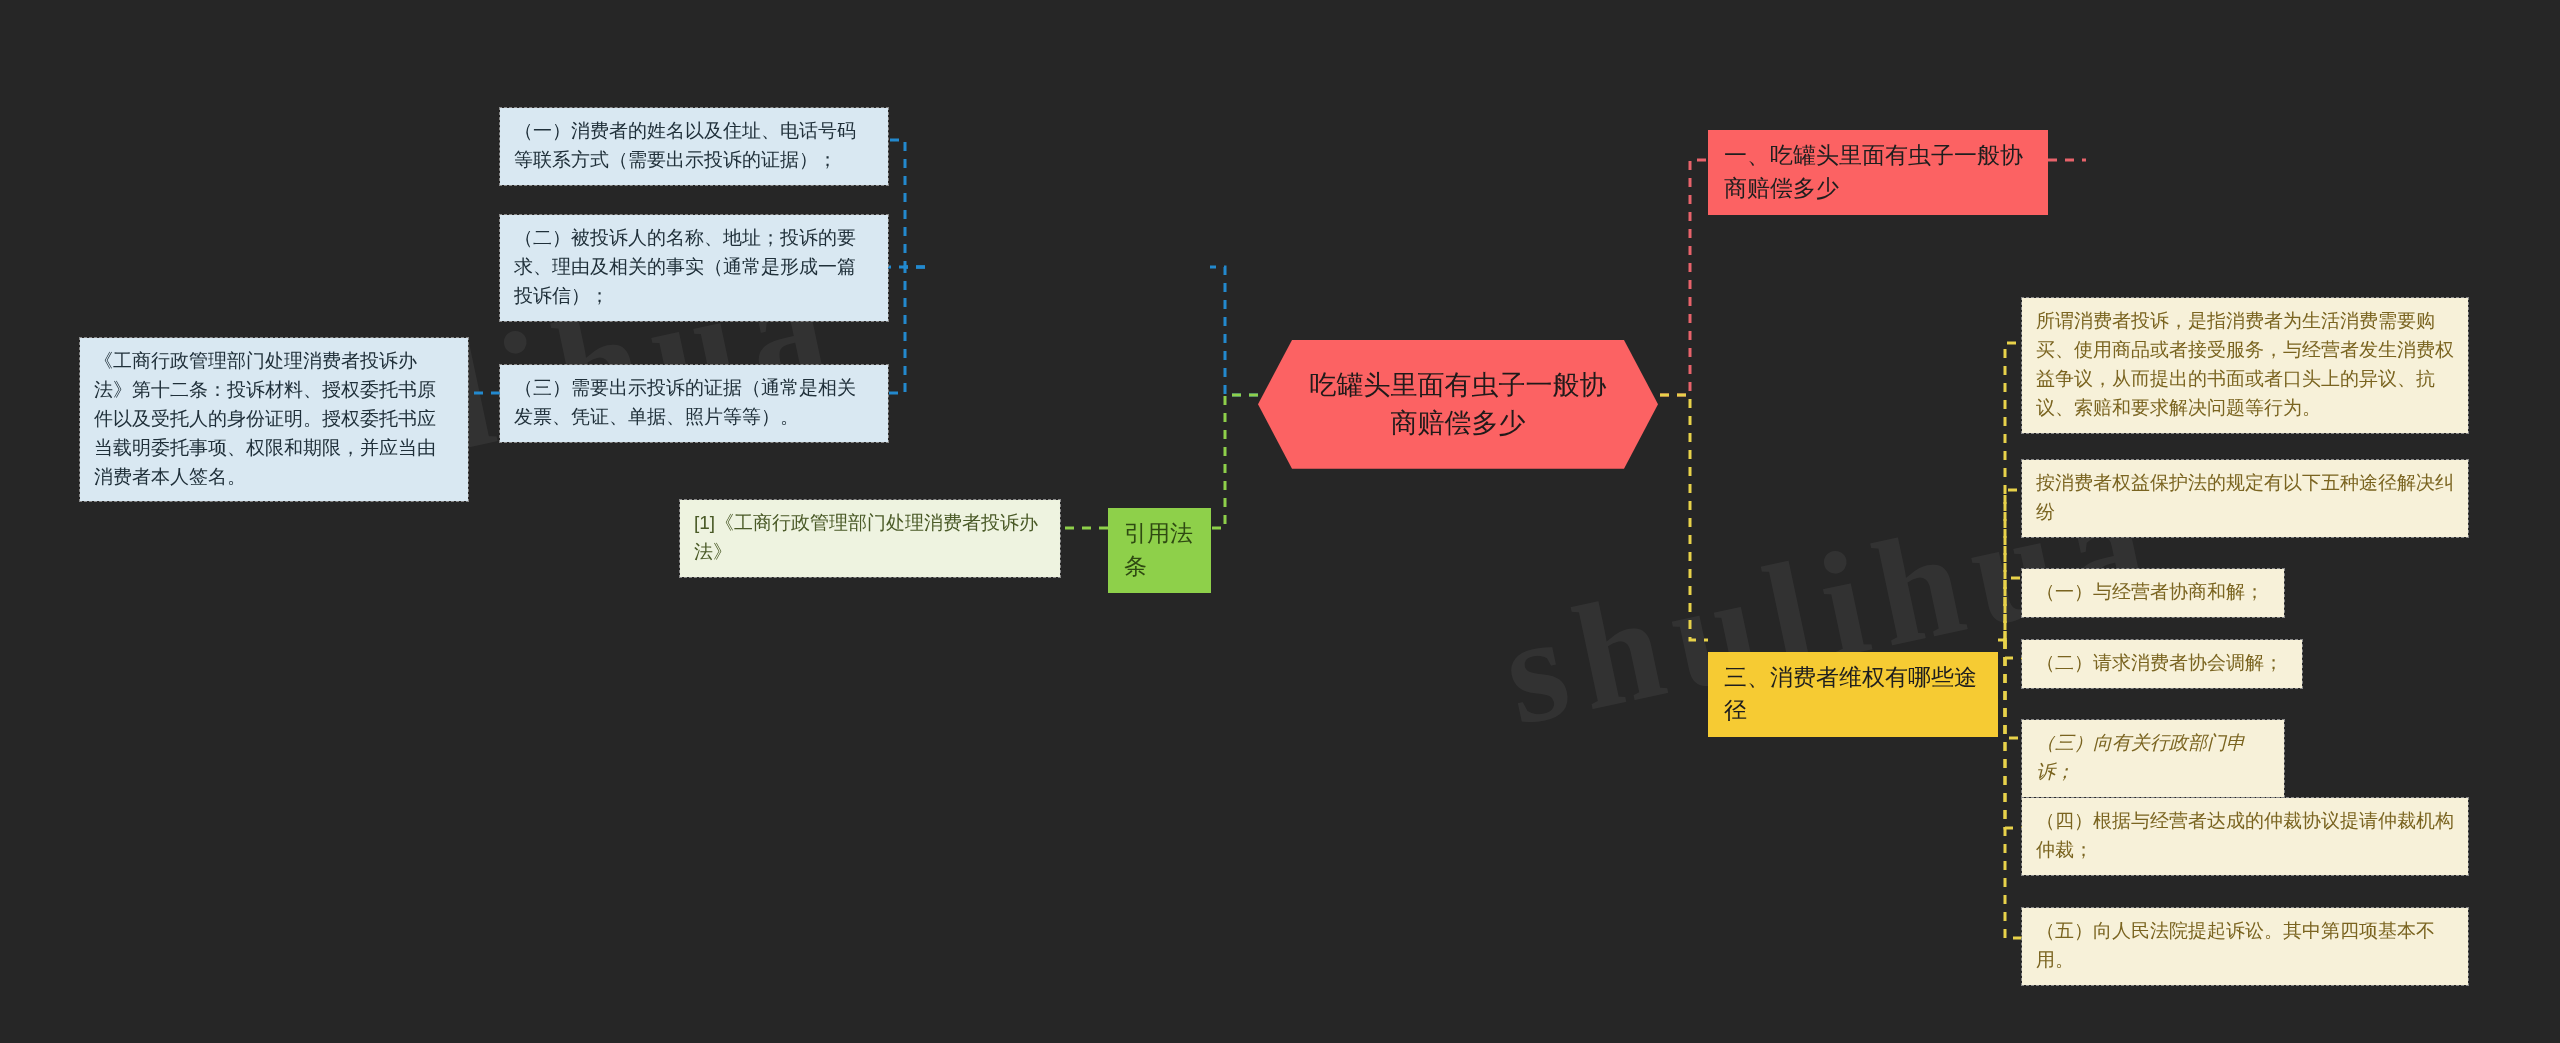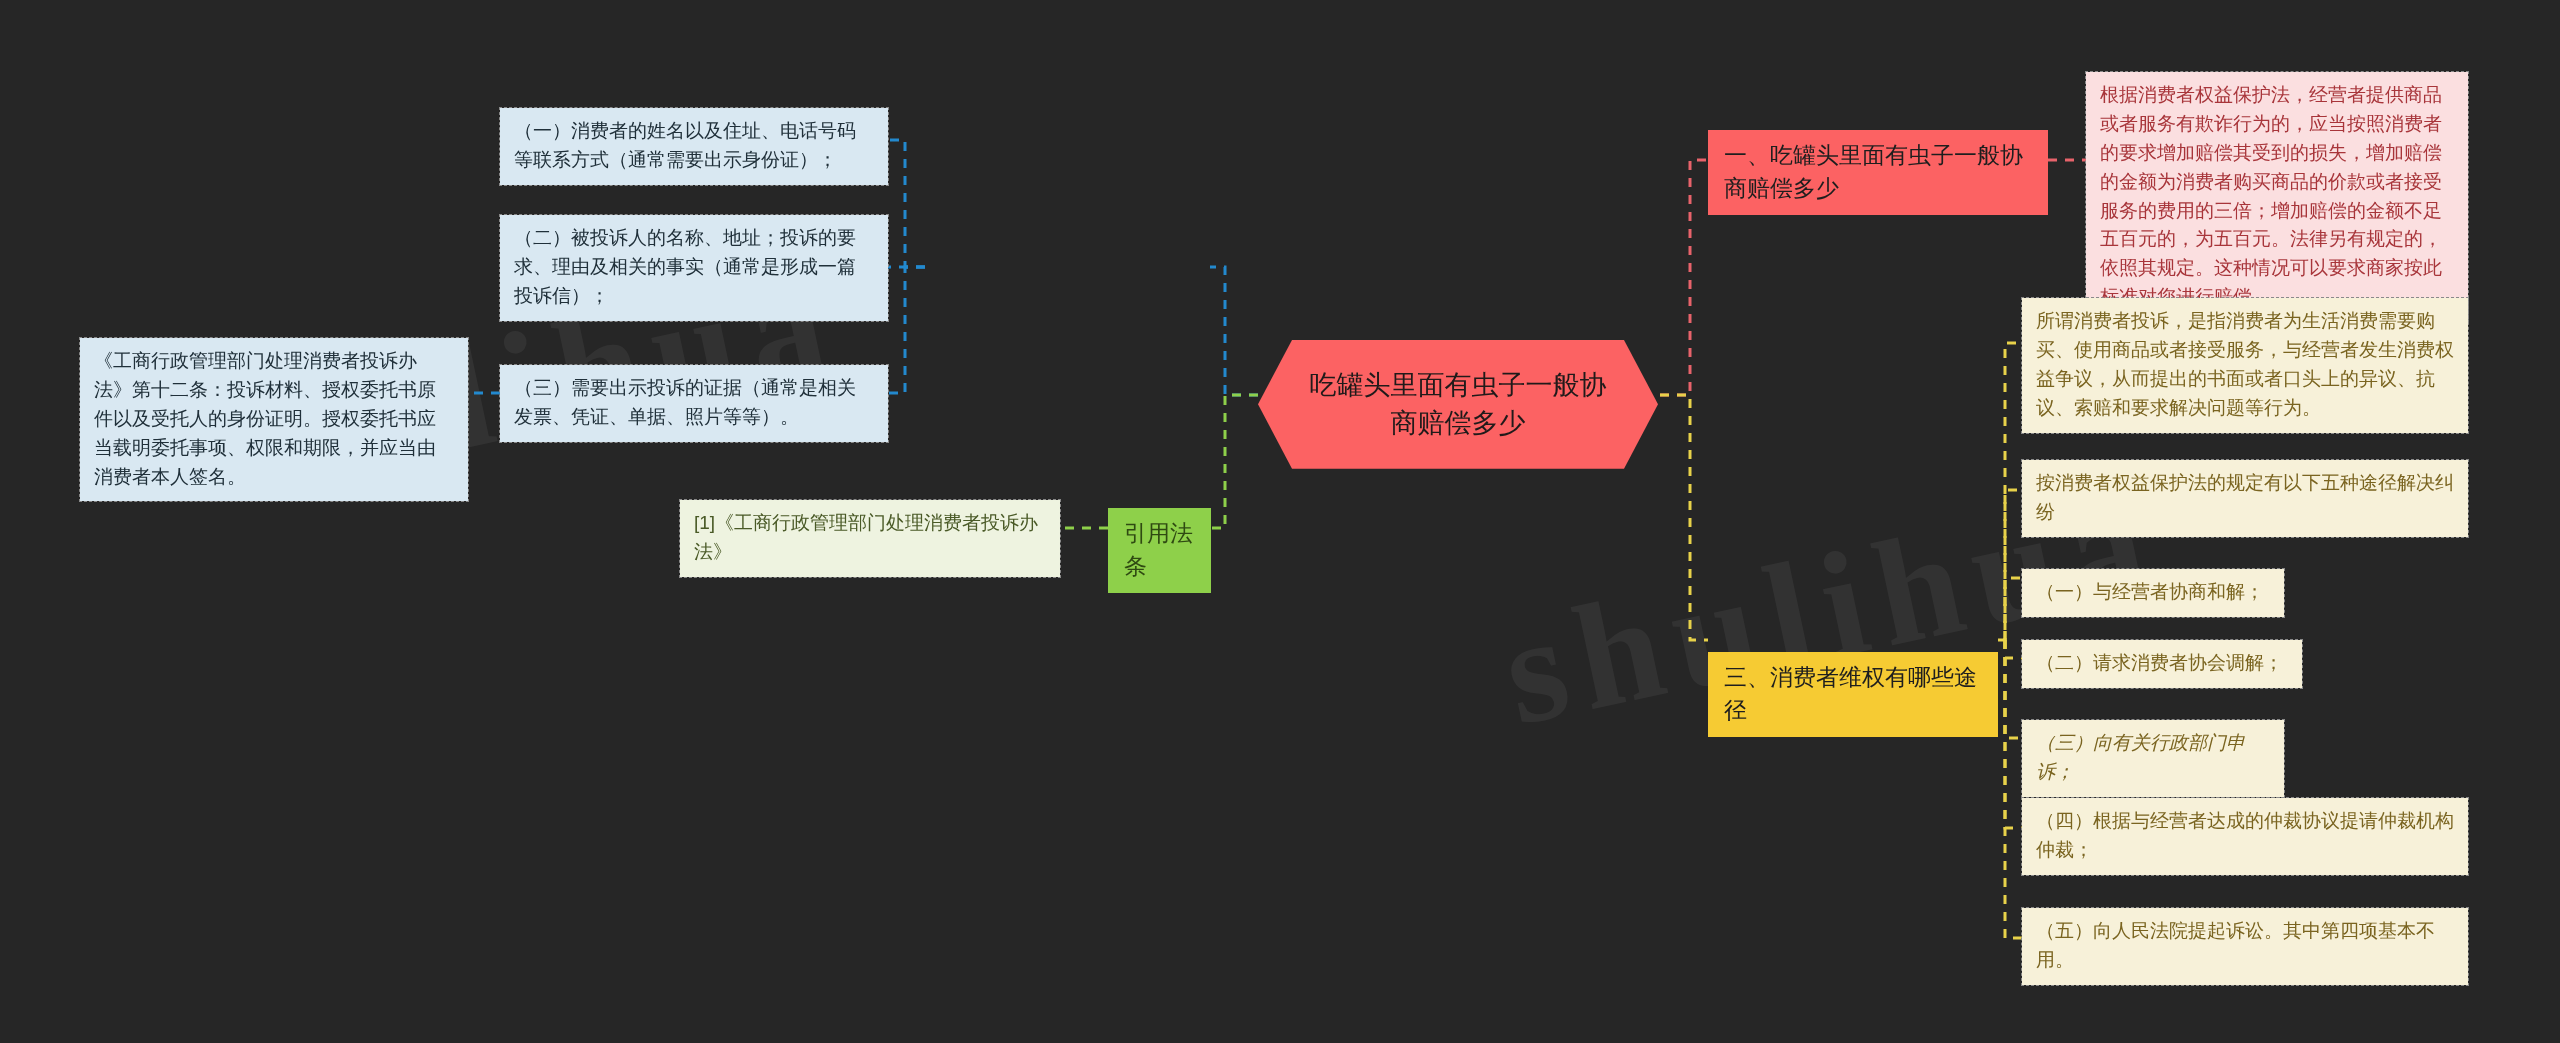--- a/index.html
+++ b/index.html
@@ -84,21 +84,21 @@
   <div class="node center" style="left:1258px;top:340px;width:400px;">
     <span class="txt">吃罐头里面有虫子一般协商赔偿多少</span>
   </div>
 
 
   <div class="node chip chip-green" style="left:1108px;top:508px;width:103px;">
     <span class="txt">引用法条</span>
   </div>
 
   <div class="node bx blue" style="left:500px;top:108px;width:388px;">
-    <span class="txt">（一）消费者的姓名以及住址、电话号码等联系方式（通常需要出示身份证）；</span>
+    <span class="txt">（一）消费者的姓名以及住址、电话号码等联系方式（需要出示投诉的证据）；</span>
   </div>
 
   <div class="node bx blue" style="left:500px;top:215px;width:388px;">
     <span class="txt">（二）被投诉人的名称、地址；投诉的要求、理由及相关的事实（通常是形成一篇投诉信）；</span>
   </div>
 
   <div class="node bx blue" style="left:500px;top:365px;width:388px;">
     <span class="txt">（三）需要出示投诉的证据（通常是相关发票、凭证、单据、照片等等）。</span>
   </div>
 
@@ -111,23 +111,20 @@
   </div>
 
   <div class="node chip chip-red" style="left:1708px;top:130px;width:340px;">
     <span class="txt">一、吃罐头里面有虫子一般协商赔偿多少</span>
   </div>
 
   <div class="node chip chip-yellow" style="left:1708px;top:620px;width:290px;">
     <span class="txt">三、消费者维权有哪些途径</span>
   </div>
 
-  <div class="node bx pinkleaf" style="left:2086px;top:72px;width:382px;">
-    <span class="txt">根据消费者权益保护法，经营者提供商品或者服务有欺诈行为的，应当按照消费者的要求增加赔偿其受到的损失，增加赔偿的金额为消费者购买商品的价款或者接受服务的费用的三倍；增加赔偿的金额不足五百元的，为五百元。法律另有规定的，依照其规定。这种情况可以要求商家按此标准对您进行赔偿。</span>
-  </div>
 
   <div class="node bx creamleaf" style="left:2022px;top:298px;width:446px;">
     <span class="txt">所谓消费者投诉，是指消费者为生活消费需要购买、使用商品或者接受服务，与经营者发生消费权益争议，从而提出的书面或者口头上的异议、抗议、索赔和要求解决问题等行为。</span>
   </div>
 
   <div class="node bx creamleaf" style="left:2022px;top:460px;width:446px;">
     <span class="txt">按消费者权益保护法的规定有以下五种途径解决纠纷</span>
   </div>
 
   <div class="node bx creamleaf" style="left:2022px;top:560px;width:262px;margin-top:9px;">

